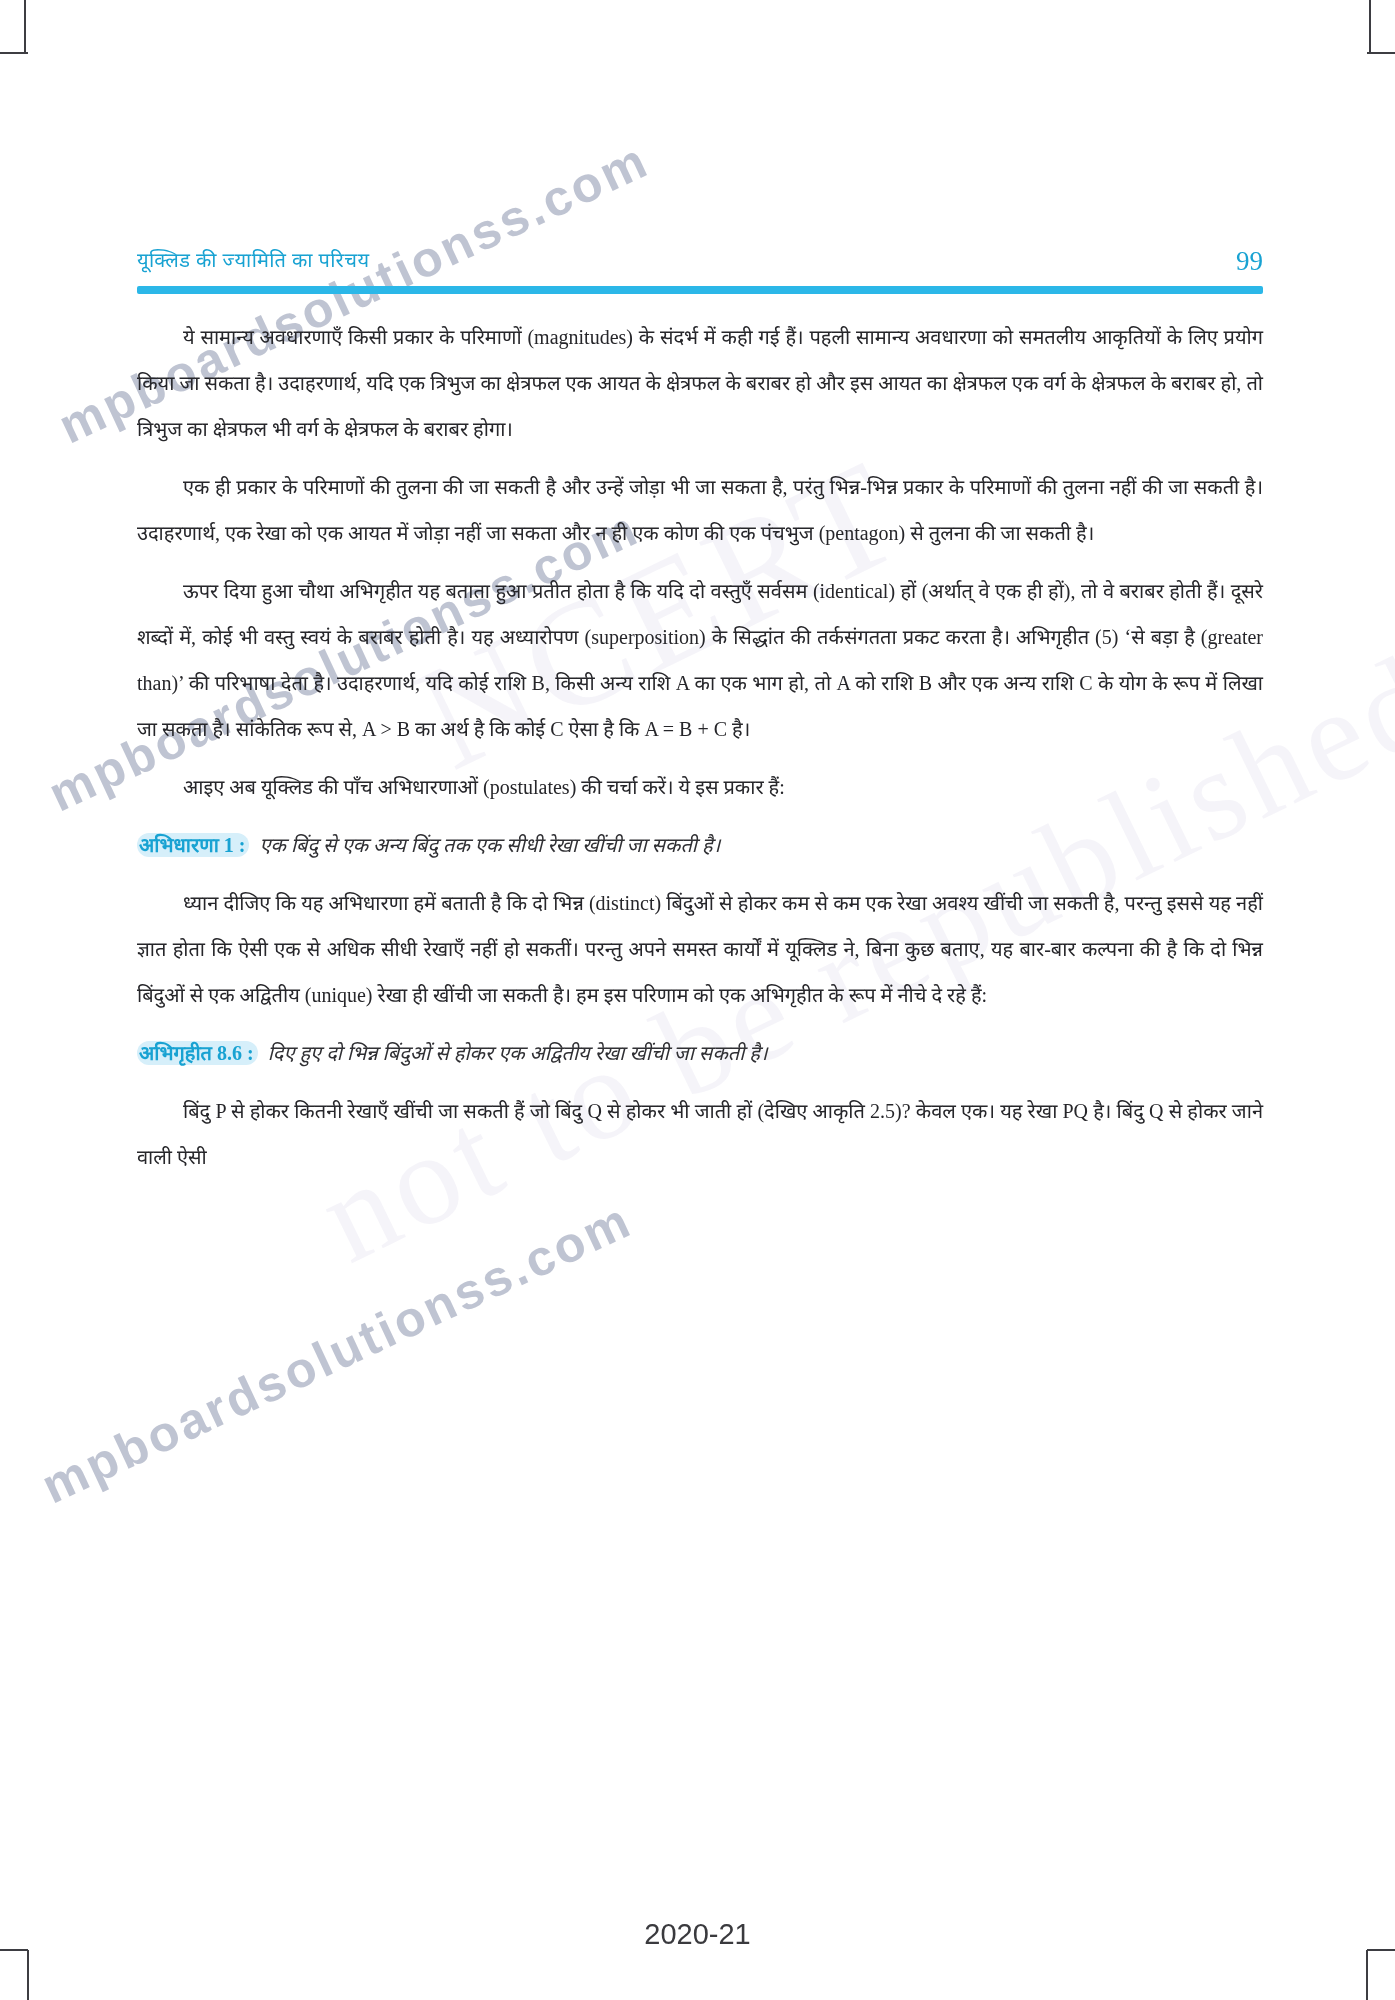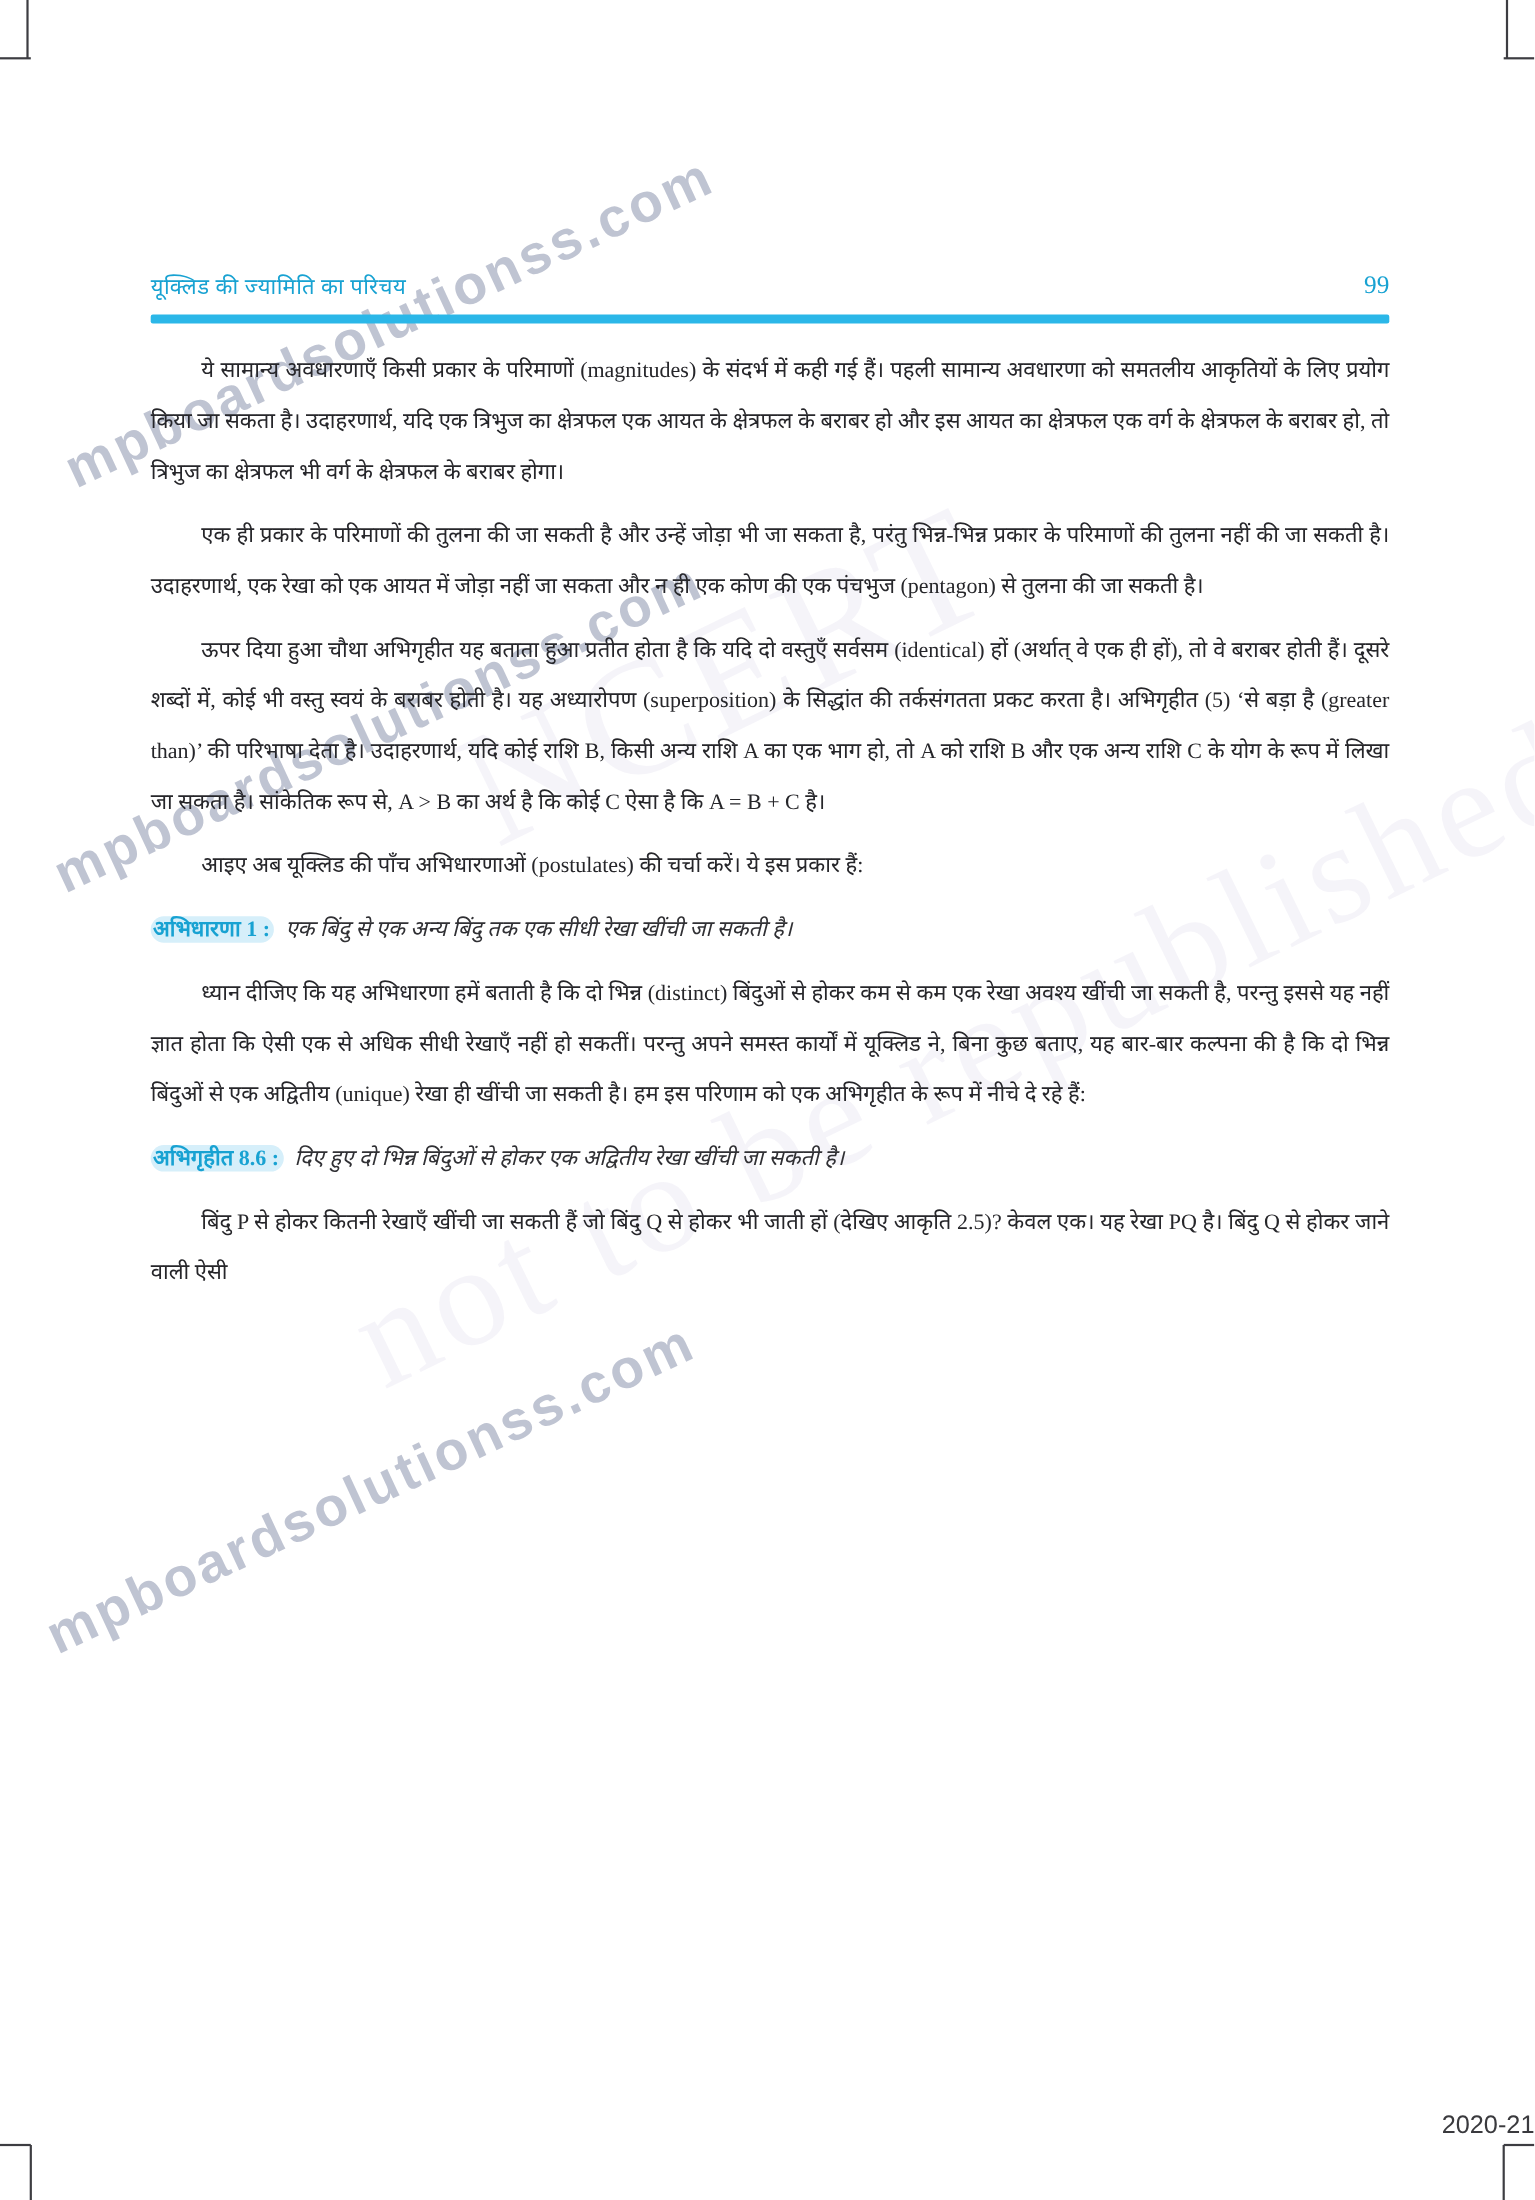--- a/index.html
+++ b/index.html
@@ -64,21 +64,21 @@
     left: 137px; top: 246px;
     font-size: 20px;
     color: var(--accent);
     letter-spacing: 0.5px;
   }
   .page-number {
     position: absolute;
     left: 137px; top: 246px;
     width: 1126px;
     text-align: right;
-    font-size: 23px;
+    font-size: 27px;
     color: var(--accent);
   }
   .header-rule {
     position: absolute;
     left: 137px; top: 286px;
     width: 1126px; height: 8px;
     background: var(--rule);
     border-radius: 2px;
   }
 
@@ -102,23 +102,23 @@
     border-radius: 12px;
     margin-right: 10px;
   }
   .hitalic { font-style: italic; color: #303034; }
 
   
   .footer-year {
     position: absolute;
     left: 0; top: 1918px;
     width: 100%;
-    text-align: right;
+    text-align: center;
     font-family: "Liberation Sans", "DejaVu Sans", sans-serif;
-    font-size: 23px;
+    font-size: 29px;
     color: #3a3a3e;
   }
 </style>
 </head>
 <body>
 
 <div class="page" style="--accent: #18a2d2; --rule: #2bb7e8; --highlight: #d6effa;">
 
   <div class="mark m-tl-v"></div>
   <div class="mark m-tl-h"></div>

